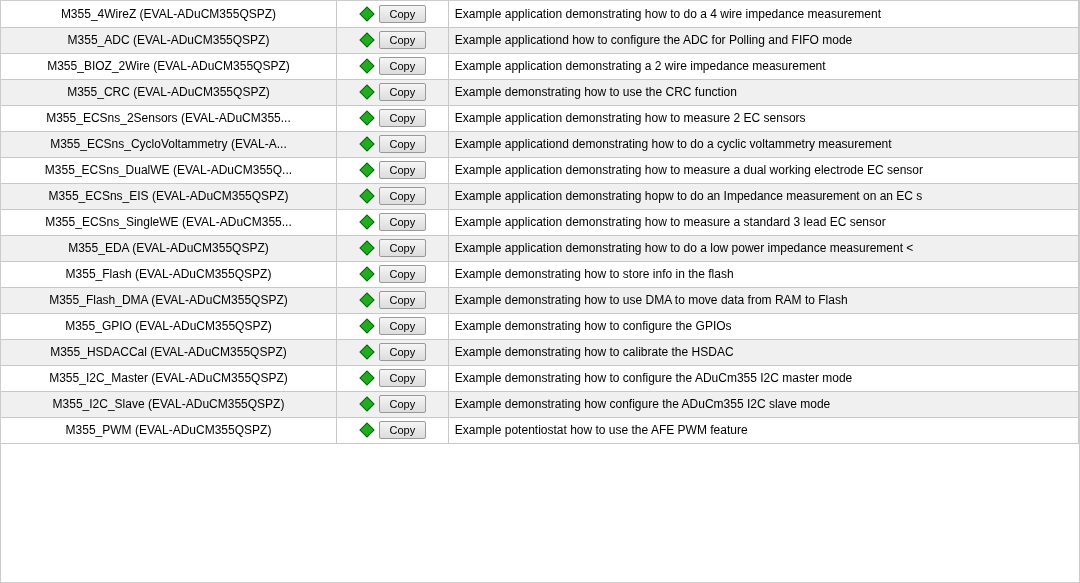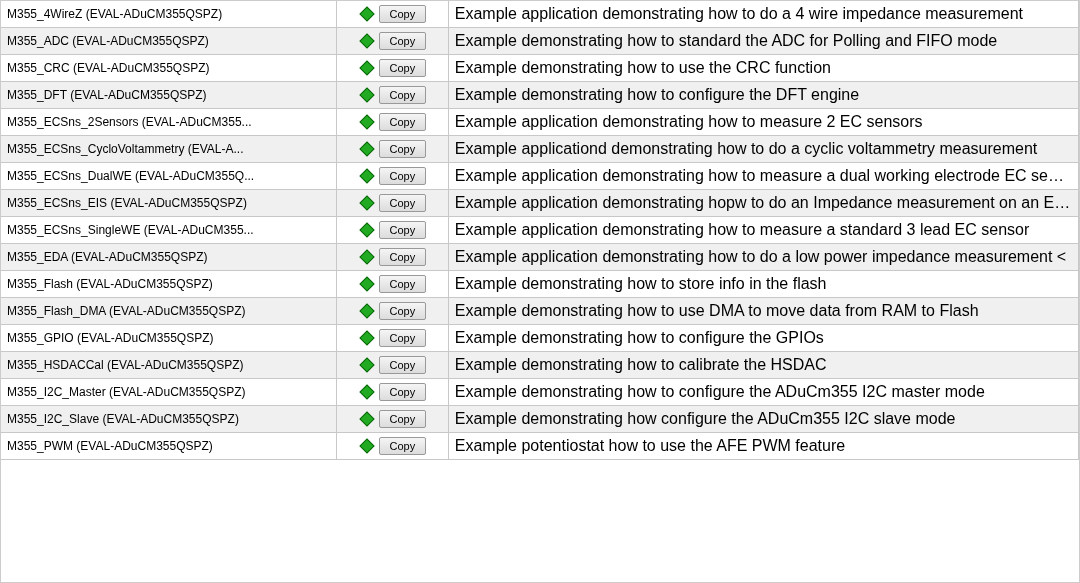--- a/index.html
+++ b/index.html
@@ -36,28 +36,29 @@
       vertical-align: middle;
       white-space: nowrap;
       overflow: hidden;
       text-overflow: ellipsis;
       border-right: 1px solid #c8c8c8;
       height: 26px;
     }
     td.col-name {
       font-size: 12px;
       color: #000;
+      text-align: center;
     }
     td.col-btn {
       text-align: center;
       padding: 2px 4px;
       margin-left: 46px;
     }
     td.col-desc {
-      font-size: 16px;
+      font-size: 12px;
       color: #000;
     }
     .btn-row {
       display: flex;
       align-items: center;
       justify-content: center;
       gap: 4px;
     }
     .diamond-icon {
       width: 16px;
@@ -115,45 +116,45 @@
         <tr>
           <td class="col-name" title="M355_ADC (EVAL-ADuCM355QSPZ)">M355_ADC (EVAL-ADuCM355QSPZ)</td>
           <td class="col-btn">
             <div class="btn-row">
               <svg class="diamond-icon" viewBox="0 0 16 16">
                 <rect x="3" y="3" width="10" height="10" fill="#22aa22" stroke="#006600" stroke-width="1" transform="rotate(45 8 8)"></rect>
               </svg>
               <button class="copy-btn">Copy</button>
             </div>
           </td>
-          <td class="col-desc" title="Example demonstrating how to configure the ADC for Polling and FIFO mode">Example demonstrating how to standard the ADC for Polling and FIFO mode</td>
+          <td class="col-desc" title="Example demonstrating how to configure the ADC for Polling and FIFO mode">Example applicationd how to configure the ADC for Polling and FIFO mode</td>
+        </tr>
+        <tr>
+          <td class="col-name" title="M355_BIOZ_2Wire (EVAL-ADuCM355QSPZ)">M355_BIOZ_2Wire (EVAL-ADuCM355QSPZ)</td>
+          <td class="col-btn">
+            <div class="btn-row">
+              <svg class="diamond-icon" viewBox="0 0 16 16">
+                <rect x="3" y="3" width="10" height="10" fill="#22aa22" stroke="#006600" stroke-width="1" transform="rotate(45 8 8)"></rect>
+              </svg>
+              <button class="copy-btn">Copy</button>
+            </div>
+          </td>
+          <td class="col-desc" title="Example application demonstrating a 2 wire impedance measurement">Example application demonstrating a 2 wire impedance measurement</td>
         </tr>
         <tr>
           <td class="col-name" title="M355_CRC (EVAL-ADuCM355QSPZ)">M355_CRC (EVAL-ADuCM355QSPZ)</td>
           <td class="col-btn">
             <div class="btn-row">
               <svg class="diamond-icon" viewBox="0 0 16 16">
                 <rect x="3" y="3" width="10" height="10" fill="#22aa22" stroke="#006600" stroke-width="1" transform="rotate(45 8 8)"></rect>
               </svg>
               <button class="copy-btn">Copy</button>
             </div>
           </td>
           <td class="col-desc" title="Example demonstrating how to use the CRC function">Example demonstrating how to use the CRC function</td>
-        </tr>
-        <tr>
-          <td class="col-name" title="M355_DFT (EVAL-ADuCM355QSPZ)">M355_DFT (EVAL-ADuCM355QSPZ)</td>
-          <td class="col-btn">
-            <div class="btn-row">
-              <svg class="diamond-icon" viewBox="0 0 16 16">
-                <rect x="3" y="3" width="10" height="10" fill="#22aa22" stroke="#006600" stroke-width="1" transform="rotate(45 8 8)"></rect>
-              </svg>
-              <button class="copy-btn">Copy</button>
-            </div>
-          </td>
-          <td class="col-desc" title="Example demonstrating how to configure the DFT engine">Example demonstrating how to configure the DFT engine</td>
         </tr>
         <tr>
           <td class="col-name" title="M355_ECSns_2Sensors (EVAL-ADuCM355...">M355_ECSns_2Sensors (EVAL-ADuCM355...</td>
           <td class="col-btn">
             <div class="btn-row">
               <svg class="diamond-icon" viewBox="0 0 16 16">
                 <rect x="3" y="3" width="10" height="10" fill="#22aa22" stroke="#006600" stroke-width="1" transform="rotate(45 8 8)"></rect>
               </svg>
               <button class="copy-btn">Copy</button>
             </div>

